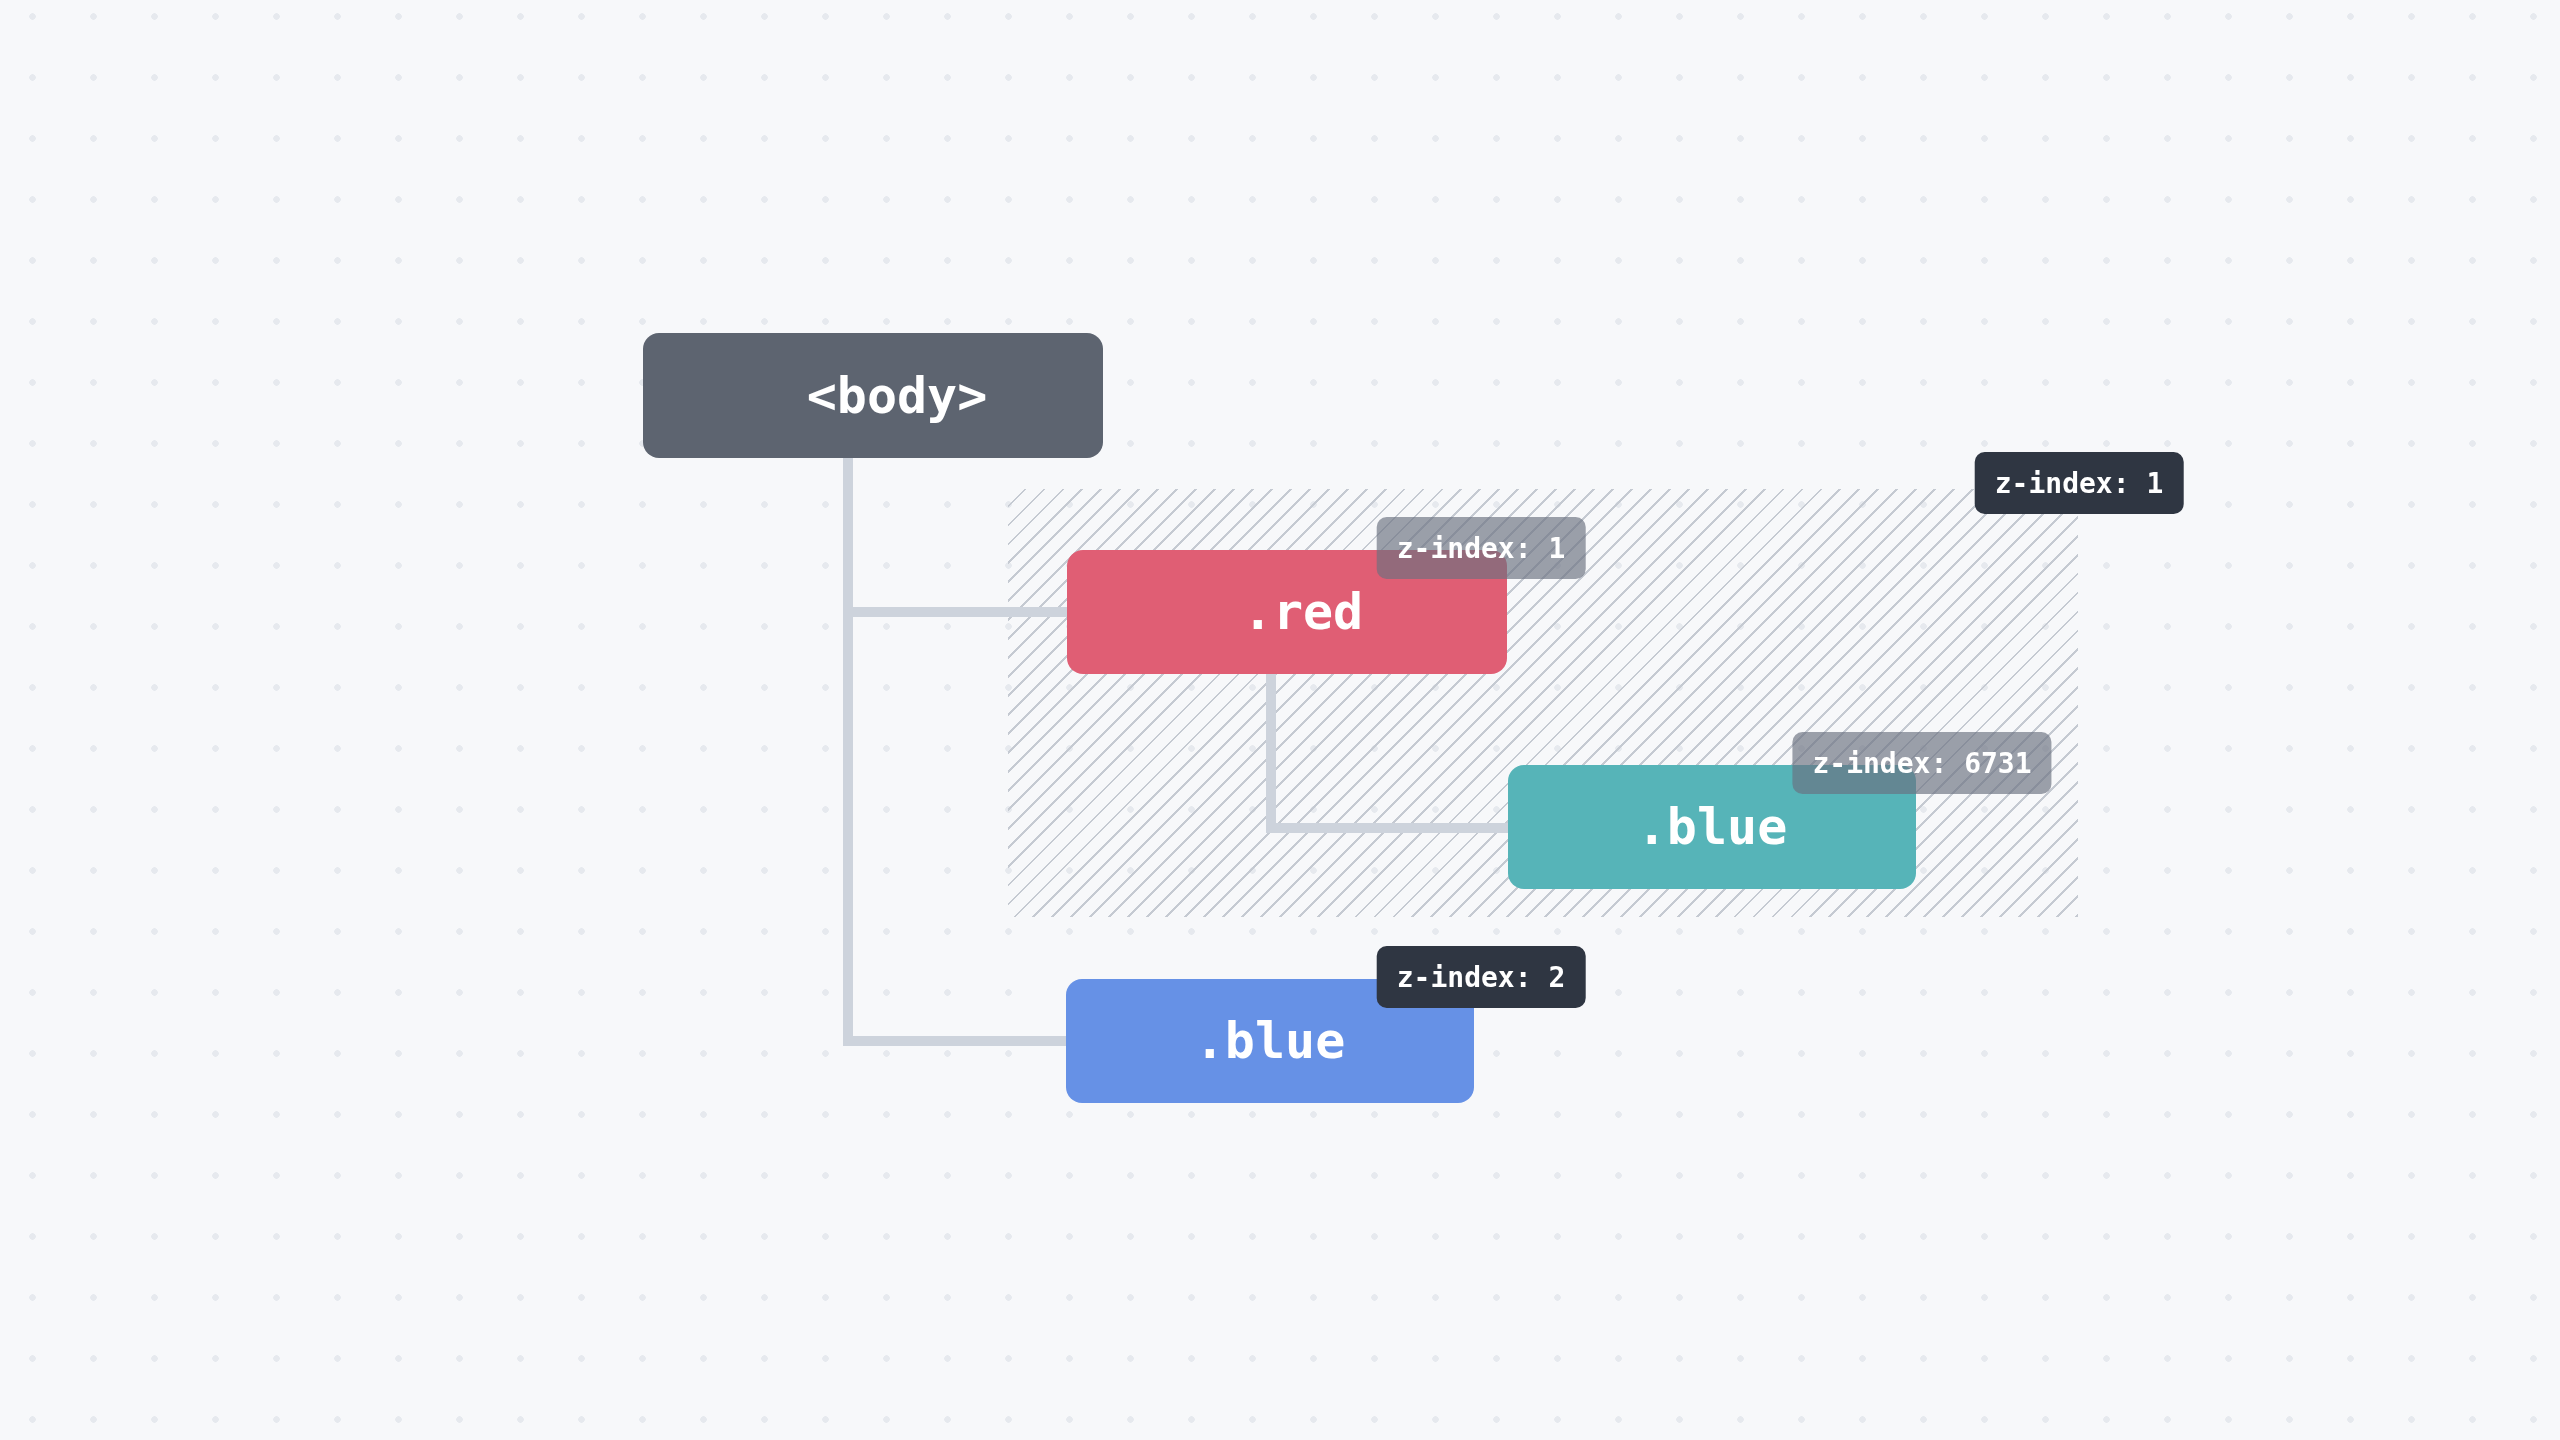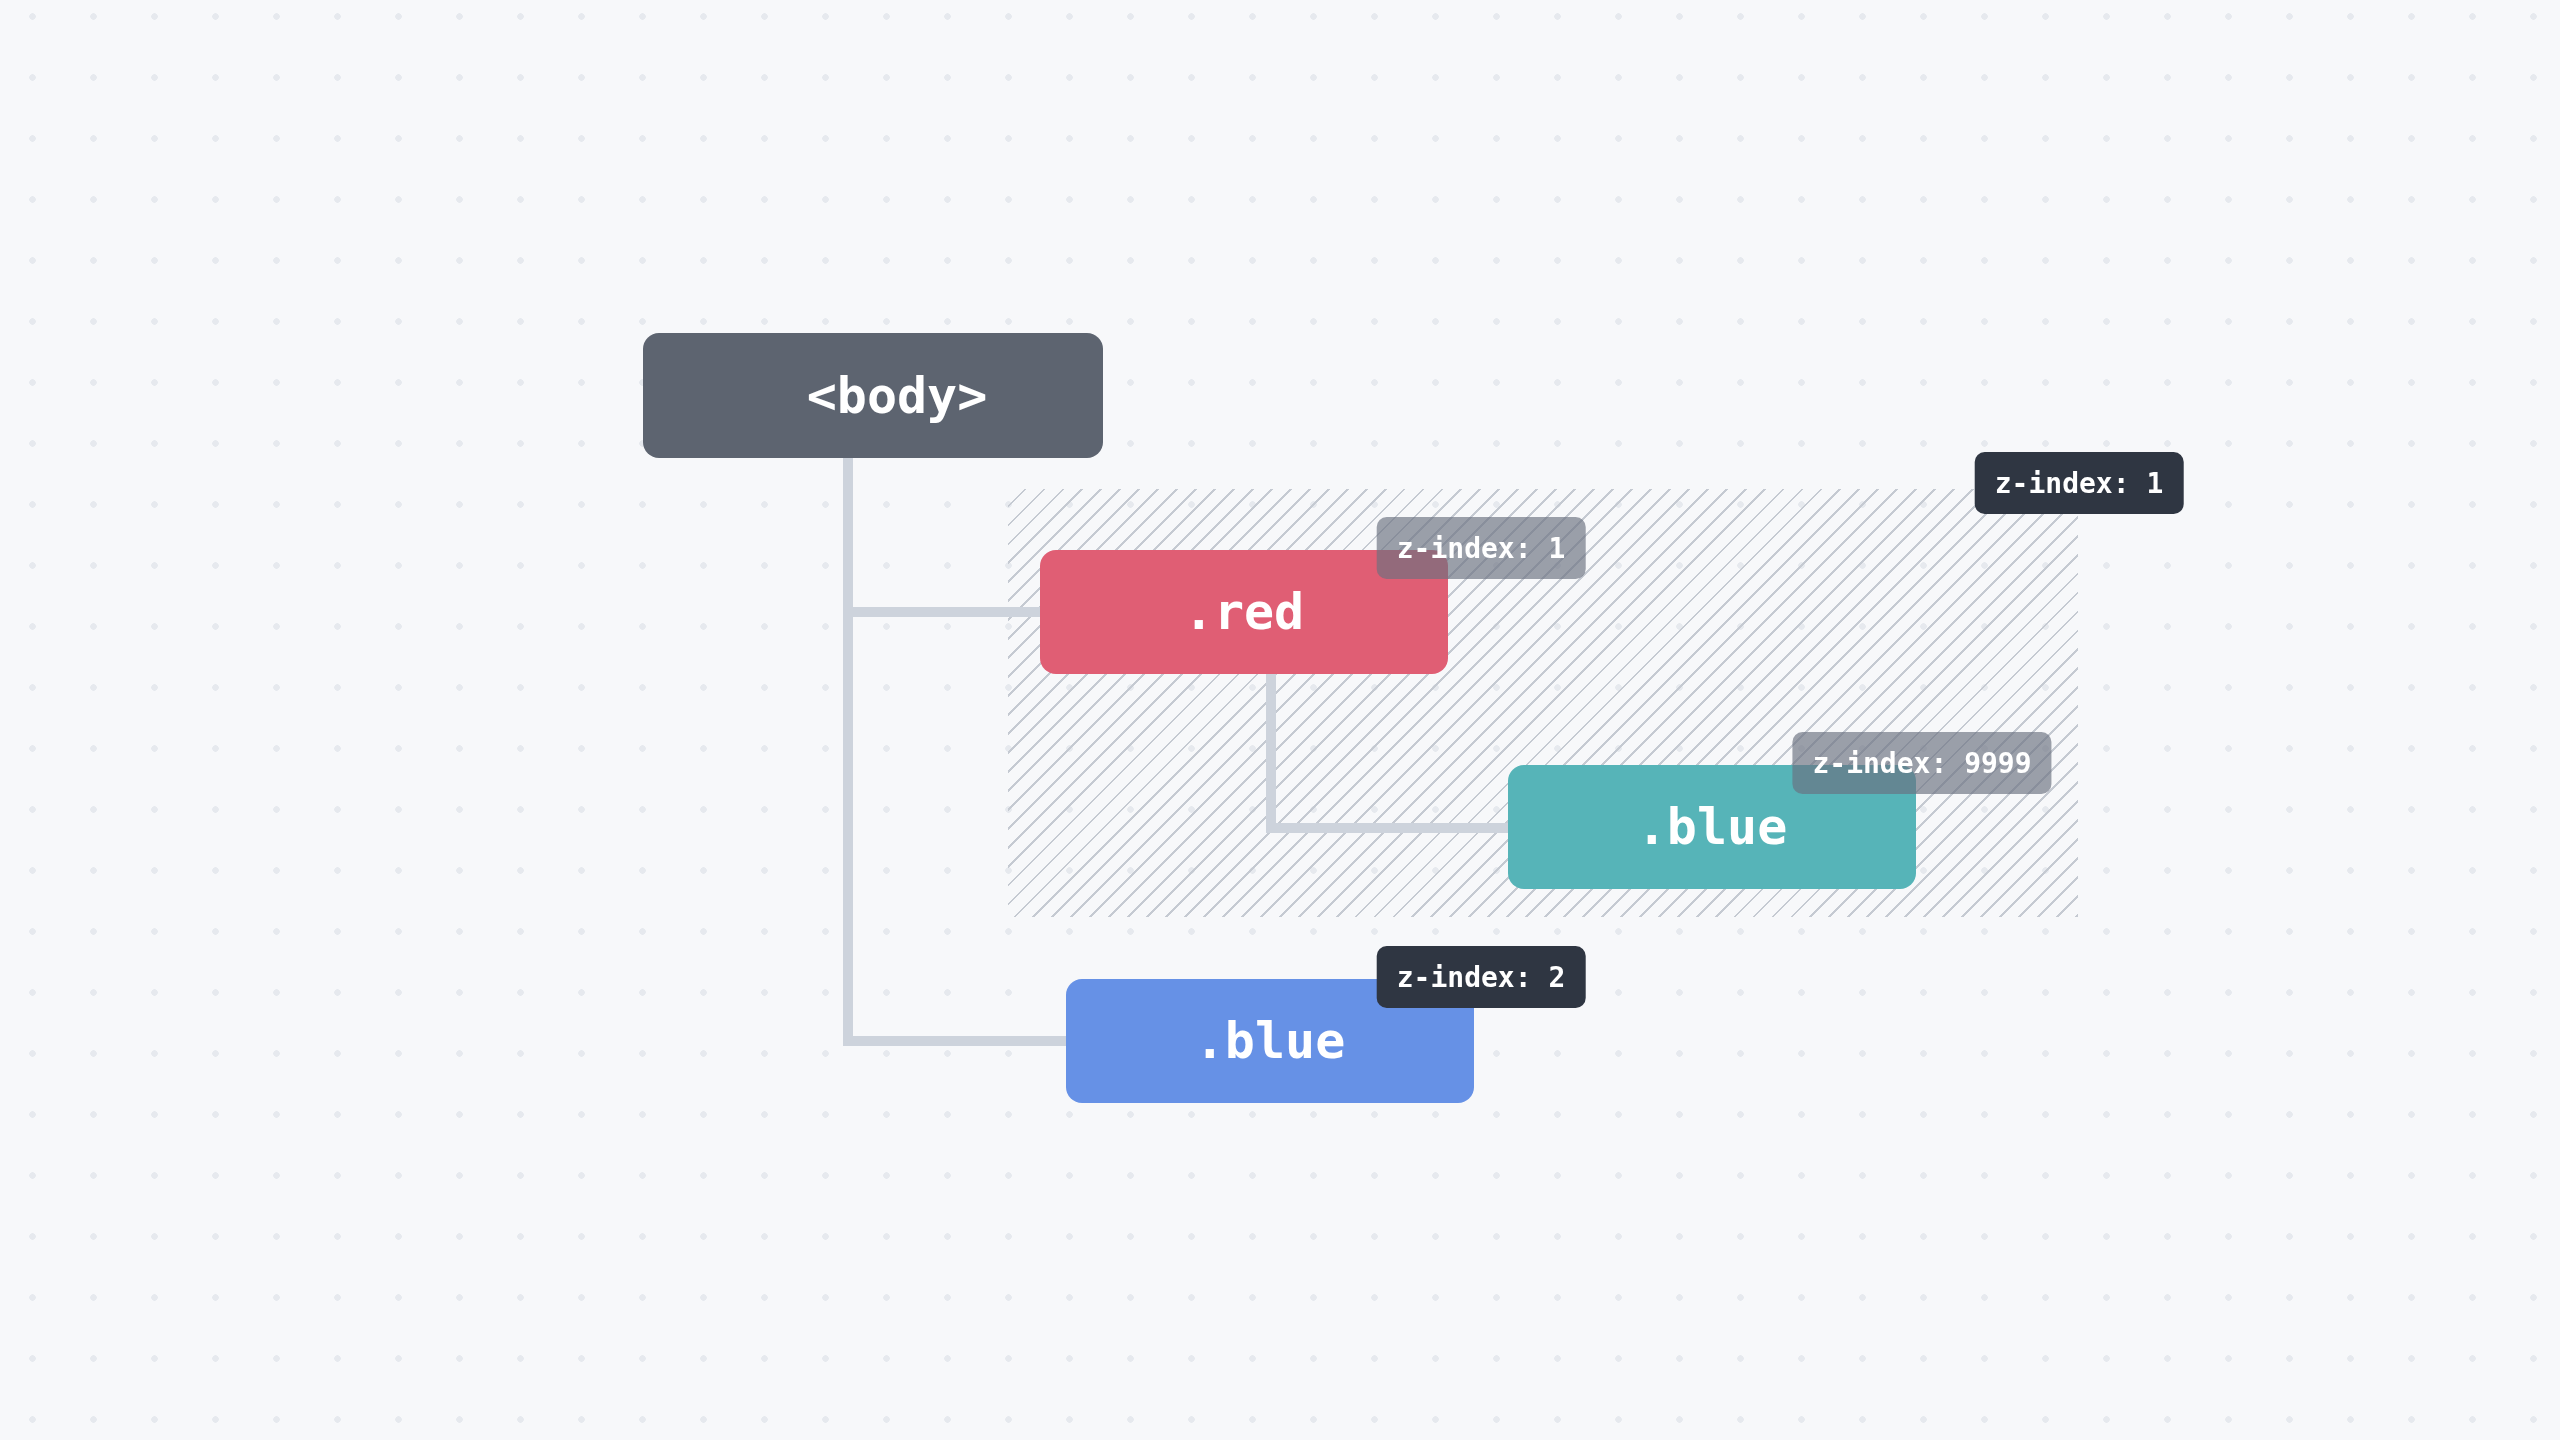--- a/index.html
+++ b/index.html
@@ -39,21 +39,21 @@
   .node {
     position: absolute;
     width: 408px; height: 124px;
     border-radius: 16px;
     display: flex; align-items: center; justify-content: center;
     color: #ffffff;
     font-size: 50px;
     font-weight: bold;
   }
   .node-body  { left: 643px;  top: 333px; width: 412px; height: 125px; }
-  .node-red   { left: 1040px; top: 550px; }
+  .node-red   { left: 1067px; top: 550px; padding-left: 32px; }
   .node-green { left: 1508px; top: 765px; }
   .node-blue  { left: 1066px; top: 979px; }
 
   
   .badge {
     position: absolute;
     height: 62px;
     padding: 0 20px;
     border-radius: 10px;
     display: flex; align-items: center;
@@ -97,21 +97,21 @@
 
   <div class="node node-blue" style="background-color: rgb(102, 145, 230); text-align: center;">
     <span>.blue</span>
   </div>
 
   <div class="badge badge-translucent badge-red">
     <span>z-index: 1</span>
   </div>
 
   <div class="badge badge-translucent badge-green">
-    <span>z-index: 9999</span>
+    <span>z-index: 6731</span>
   </div>
 
   <div class="badge badge-dark badge-blue">
     <span>z-index: 2</span>
   </div>
 
   <div class="badge badge-dark badge-context">
     <span>z-index: 1</span>
   </div>
 

